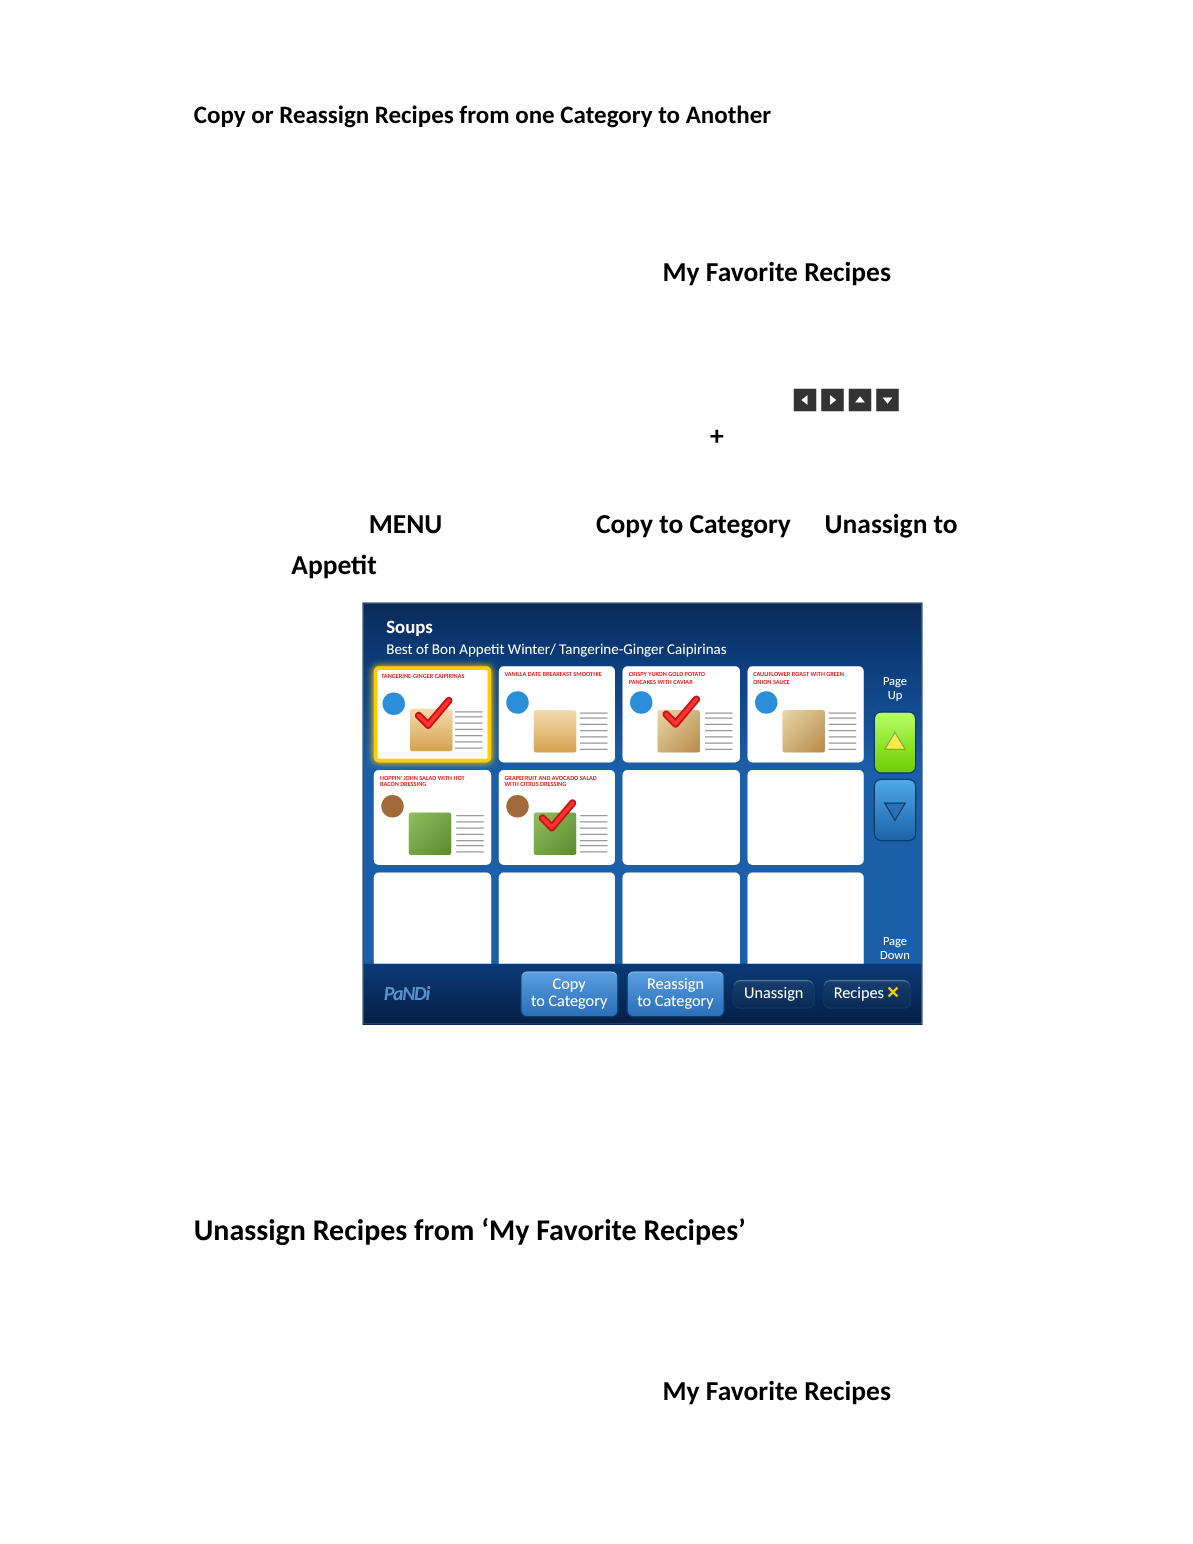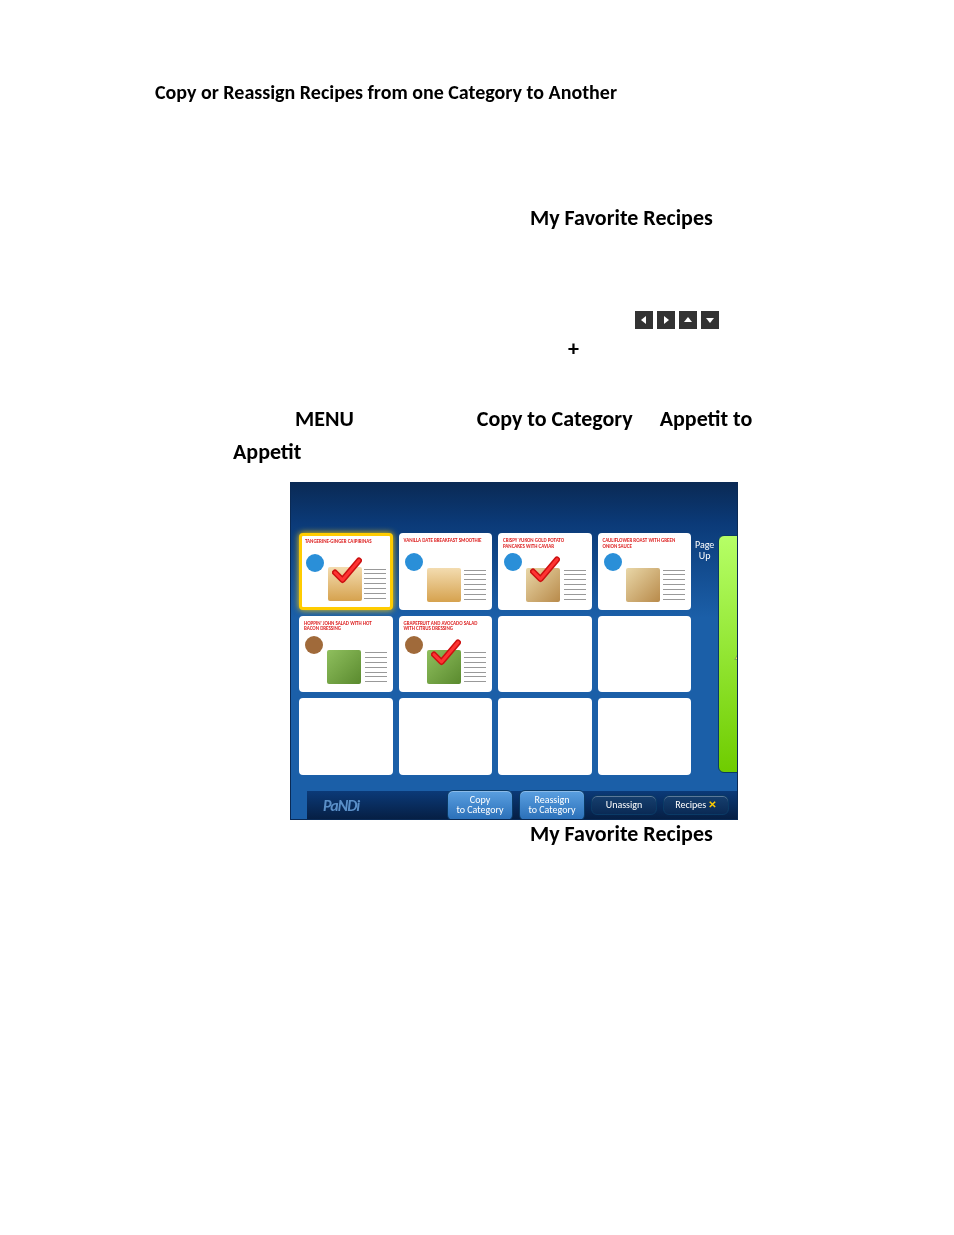--- a/index.html
+++ b/index.html
@@ -153,20 +153,21 @@
     height: 30px;
     pointer-events: none;
   }
   .sidebar {
     position: absolute;
     right: 0;
     top: 50px;
     bottom: 44px;
     width: 42px;
     display: flex;
+    flex-direction: column;
   }
   .side-label {
     color: #fff;
     font-size: 10px;
     text-align: center;
     padding: 6px 0;
     line-height: 1.1;
   }
   .side-btn {
     flex: 0 0 50px;
@@ -176,43 +177,43 @@
     align-items: center;
     justify-content: center;
     background: linear-gradient(180deg,#4fa8e8,#1c63a8);
     border: 1px solid #0a3a66;
   }
   .side-btn.up { background: linear-gradient(180deg,#b6ff66,#6fcc00); }
   .side-btn svg { width: 22px; height: 22px; }
   .side-spacer { flex: 1; }
   .bottom-bar {
     position: absolute;
-    left: 16px; right: 0; bottom: 0;
-    height: 28px;
+    left: 0; right: 0; bottom: 0;
+    height: 48px;
     background: linear-gradient(180deg,#0b3a78,#061f44);
     display: flex;
     align-items: center;
     padding: 0 8px;
     gap: 6px;
   }
   .brand {
     color: #5a8fc8;
     font-weight: 700;
     font-style: italic;
     font-size: 16px;
     letter-spacing: -1px;
     margin-right: auto;
     margin-left: 8px;
   }
   .bbtn {
     background: linear-gradient(180deg,#5a9fe0,#2a6fb8);
     border: 1px solid #0a3a66;
     border-radius: 6px;
     color: #fff;
-    font-size: 10px;
+    font-size: 13px;
     line-height: 1.05;
     text-align: center;
     padding: 4px 8px;
     min-width: 66px;
     box-shadow: inset 0 1px 0 rgba(255,255,255,.3);
   }
   .bbtn.dark {
     background: linear-gradient(180deg,#163f6e,#0a2a55);
   }
   .bbtn .x {
@@ -261,25 +262,29 @@
           <polygon points="1,3 9,3 5,8" fill="#fff"></polygon>
         </svg>
       </div>
   </div>
 
   <div class="plus-sym">+</div>
 
   <div class="menu-row">
     <span class="menu">MENU</span>
     <span class="copy">Copy to Category</span>
-    <span class="reassign">Appetit to</span><br>
+    <span class="reassign">Unassign to</span><br>
     <span class="category">Appetit</span>
   </div>
 
   <div class="panel">
+    <div class="panel-header">
+      <div class="cat-name">Soups</div>
+      <div class="breadcrumb">Best of Bon Appetit Winter/ Tangerine-Ginger Caipirinas</div>
+    </div>
 
     <div class="grid-area" id="grid-area">
         <div class="tile selected drink">
           <div class="title">TANGERINE-GINGER CAIPIRINAS</div>
           <div class="badge"></div>
           <div class="thumb"></div>
           <div class="lines">
             <span></span>
             <span></span>
             <span></span>
@@ -397,15 +402,16 @@
 
     <div class="bottom-bar">
       <div class="brand">PaNDi</div>
       <div class="bbtn"><span>Copy<br>to Category</span></div>
       <div class="bbtn"><span>Reassign<br>to Category</span></div>
       <div class="bbtn dark"><span>Unassign</span></div>
       <div class="bbtn dark"><span>Recipes</span><span class="x">✕</span></div>
     </div>
   </div>
 
+  <h1 class="heading2">Unassign Recipes from ‘My Favorite Recipes’</h1>
 
   <div class="fav-label-2">My Favorite Recipes</div>
 </div>
 
 </body></html>

